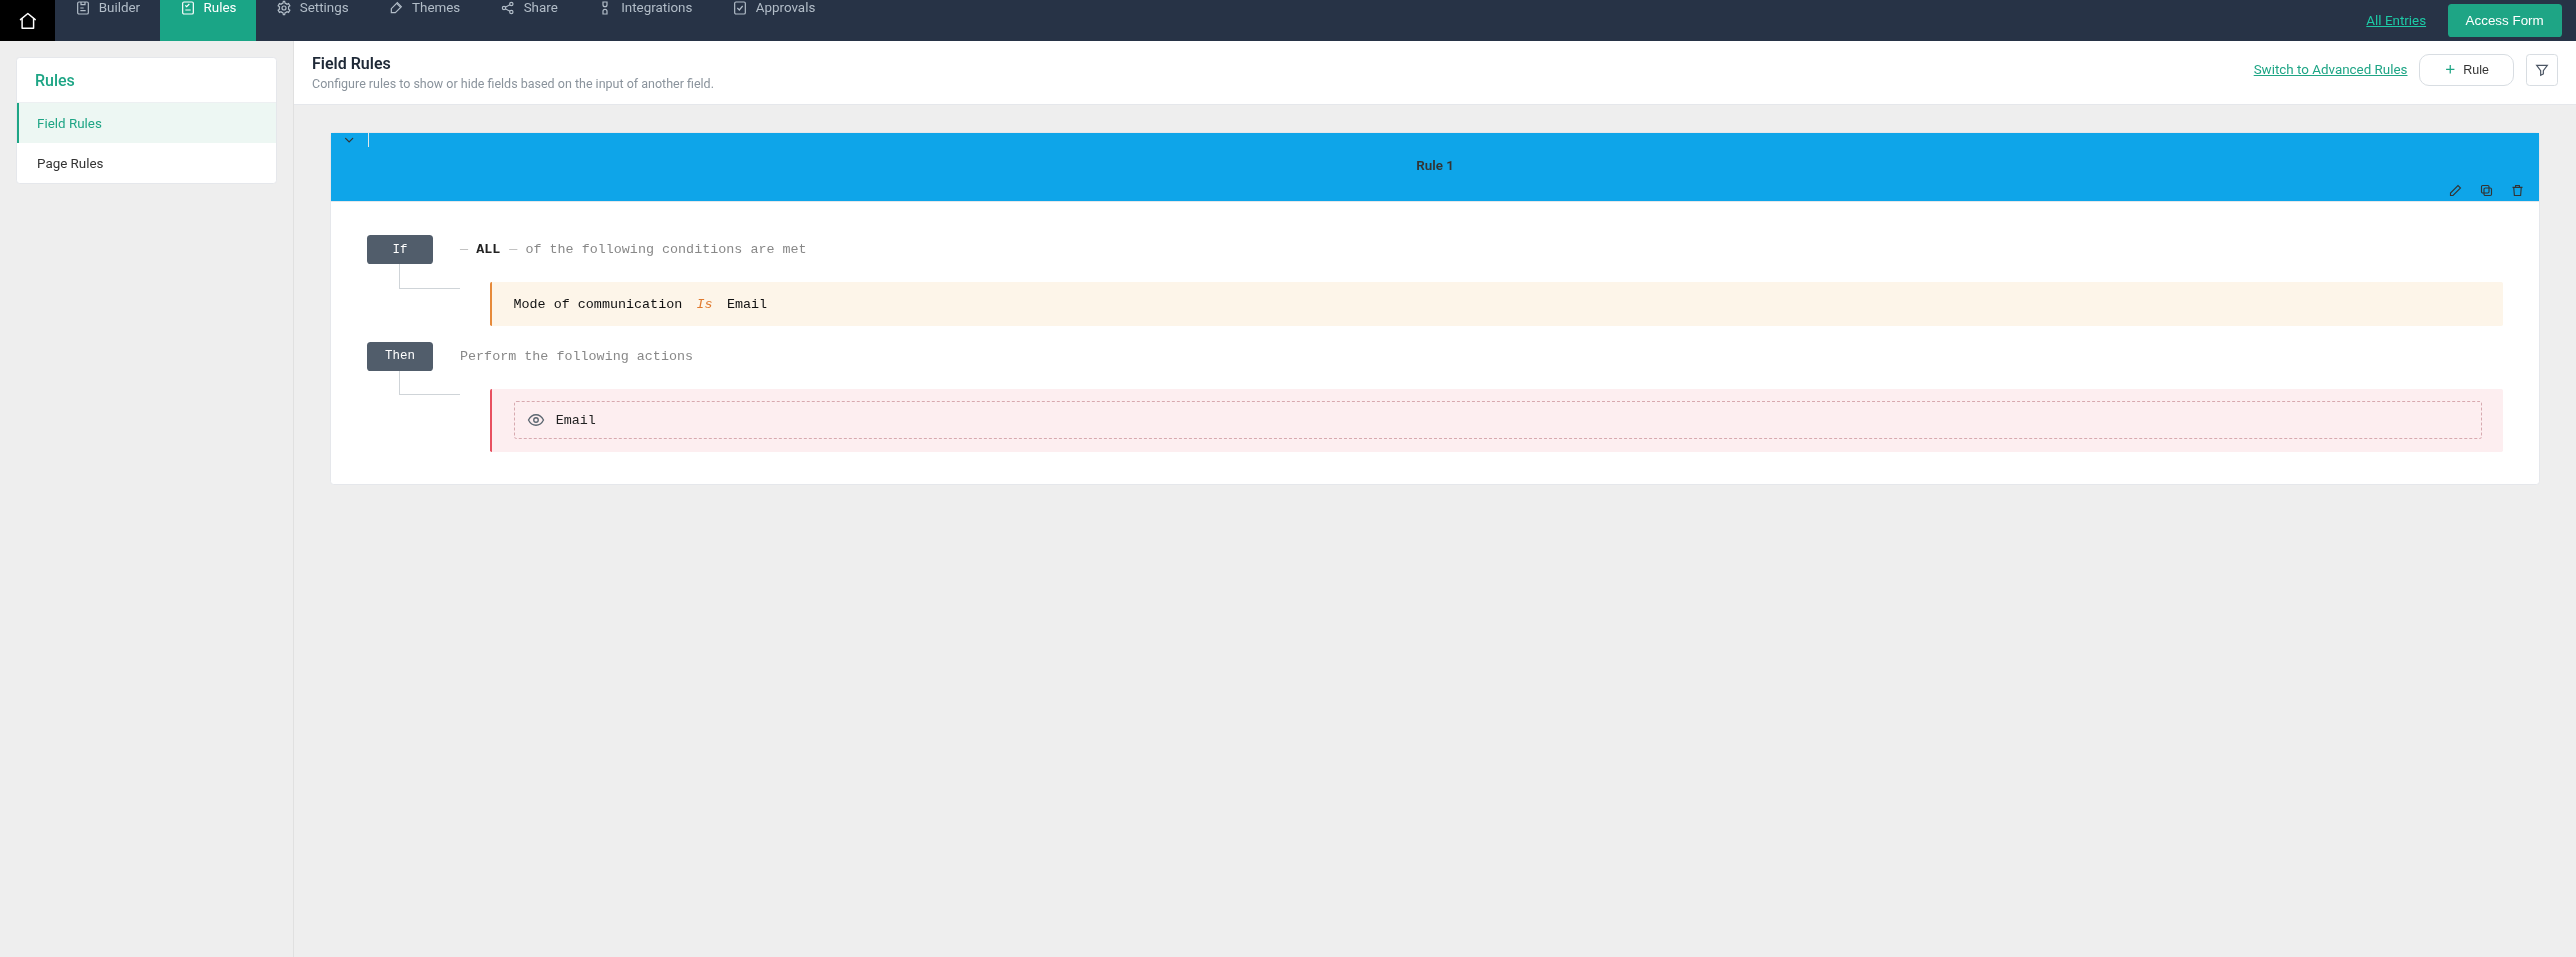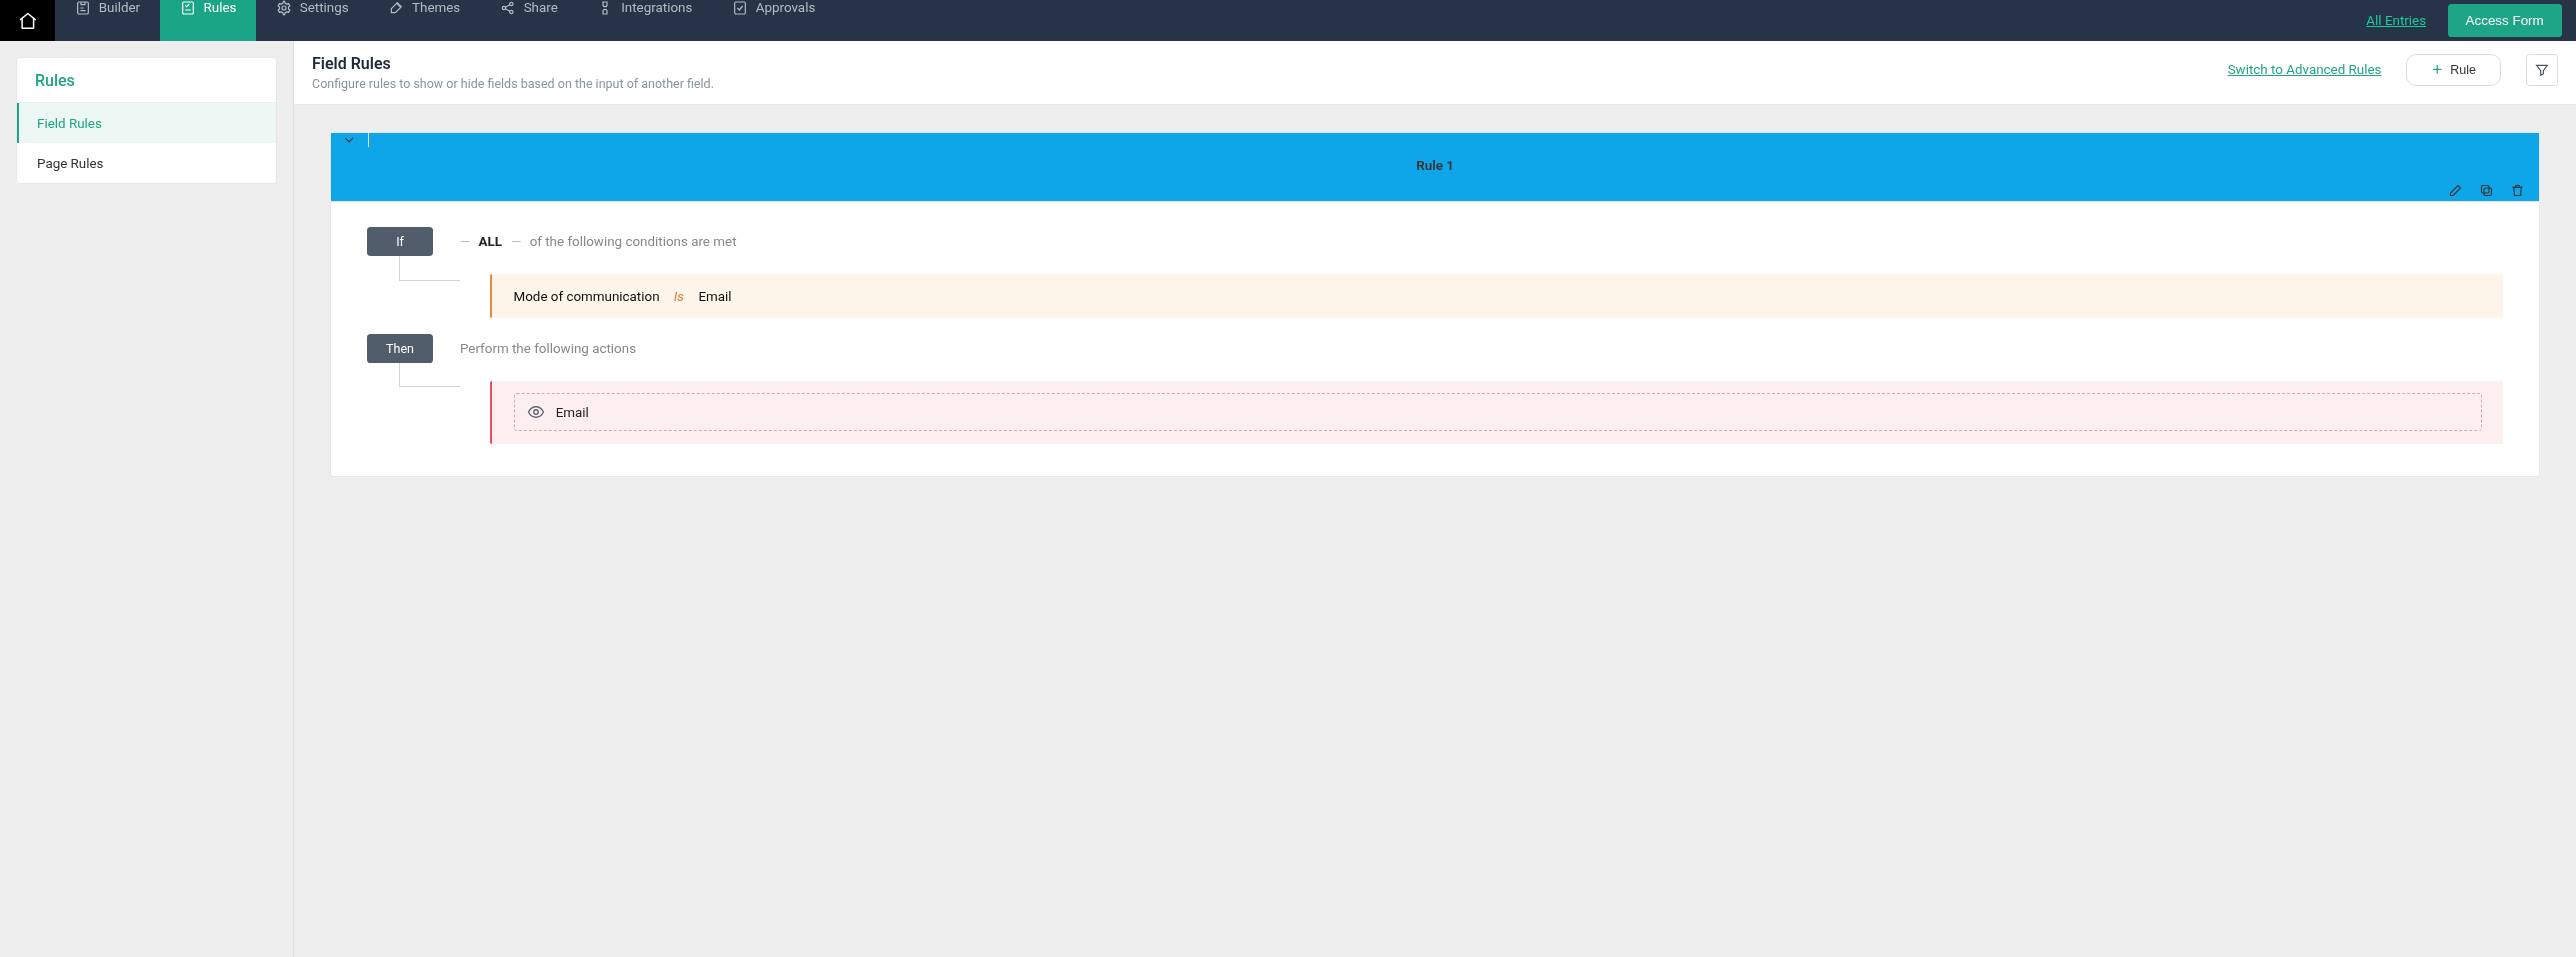--- a/index.html
+++ b/index.html
@@ -124,21 +124,21 @@
     margin-bottom: 3.6px;
   }
   .content-header .titles p {
     font-size: 12.5px;
     color: #8a939c;
   }
   .header-actions {
     margin-left: auto;
     display: flex;
     align-items: center;
-    gap: 25px;
+    gap: 12px;
   }
   .switch-link {
     color: #1ea585;
     text-decoration: underline;
     font-size: 13.4px;
     cursor: pointer;
   }
   .rule-add-btn {
     border: 0.9px solid #d8dde2;
     background: #fff;
@@ -200,21 +200,22 @@
     margin-left: auto;
     display: flex;
     gap: 16px;
     padding-right: 14.3px;
   }
   .rule-head-actions .ico {
     cursor: pointer;
   }
 
   .rule-body {
-    padding: 25px 36px 32px 36px;
+    padding: 33px 36px 32px 36px;
+    font-family: Liberation Mono, monospace;
   }
 
   .step-row {
     display: flex;
     gap: 27px;
   }
   .step-badge {
     width: 66px;
     height: 29px;
     background: #515d6b;

